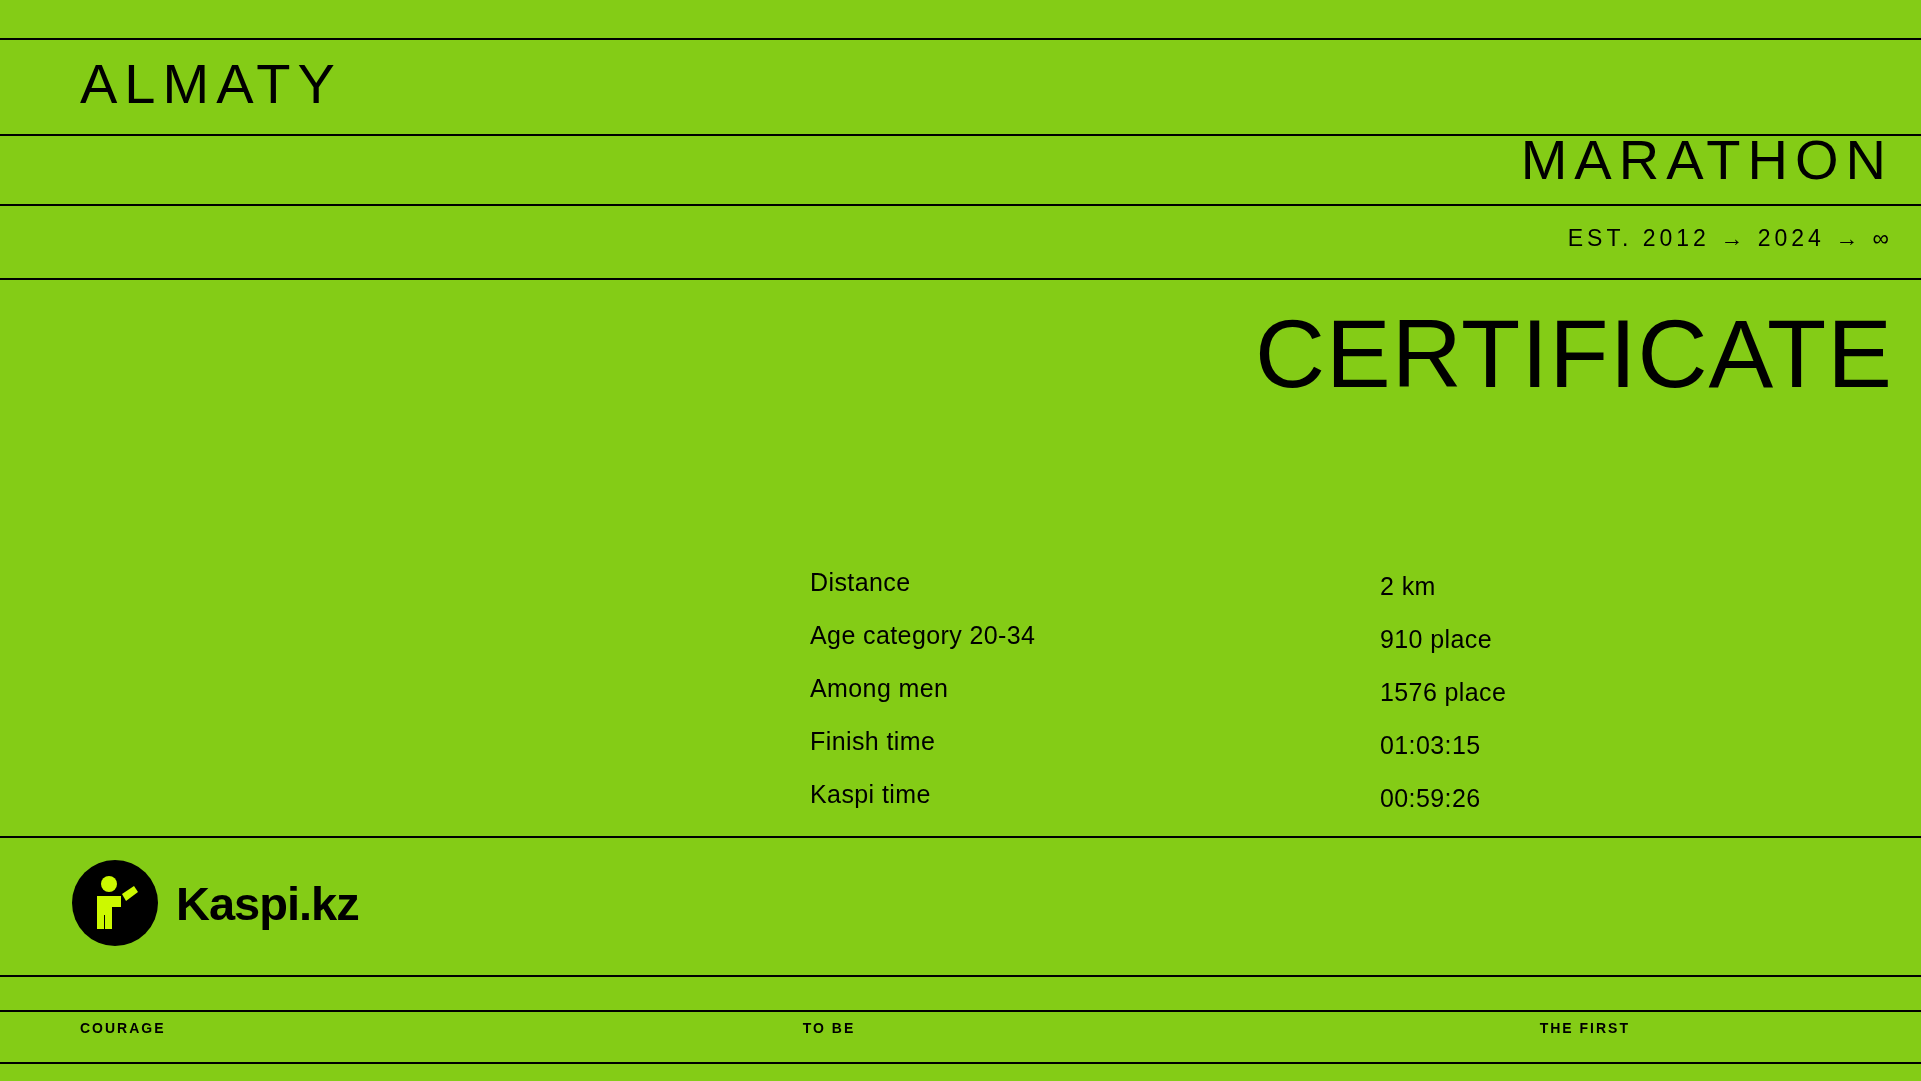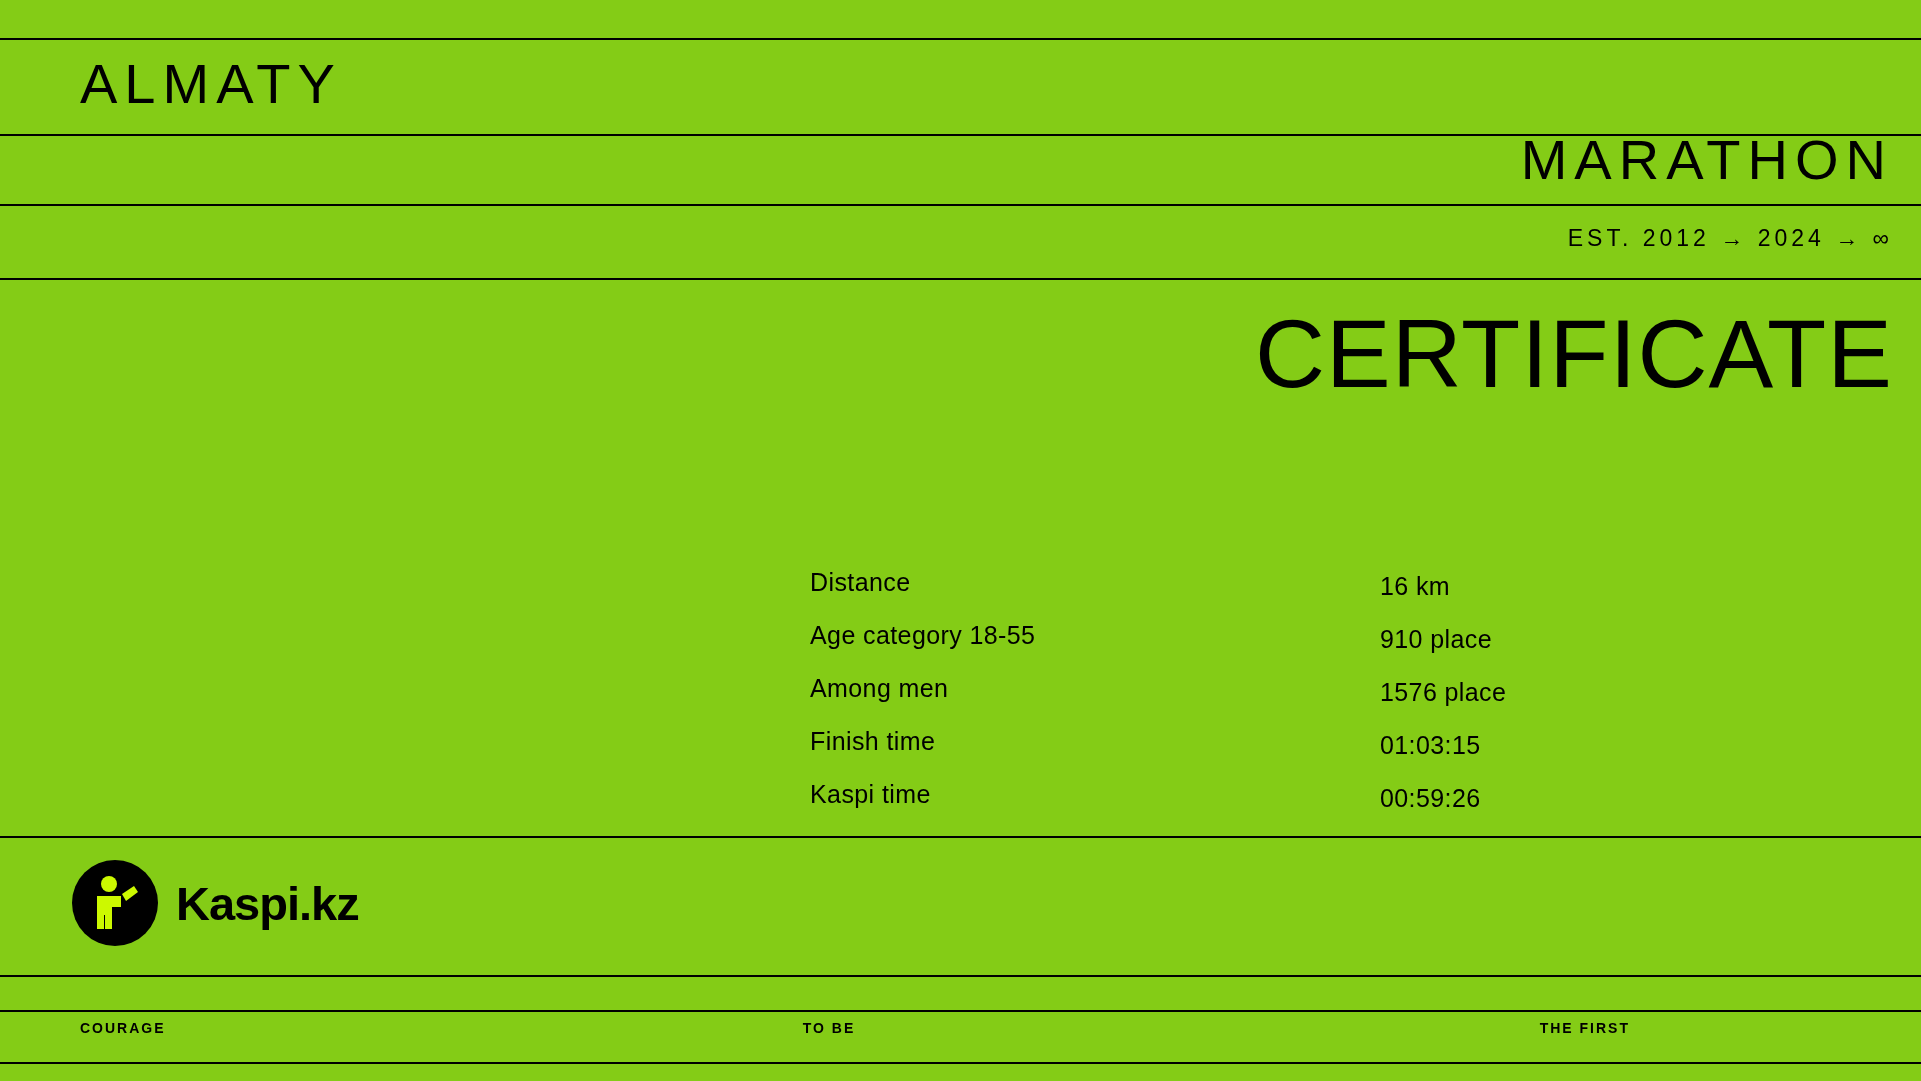--- a/index.html
+++ b/index.html
@@ -186,24 +186,24 @@
   <div class="almaty">ALMATY</div>
   <div class="marathon">MARATHON</div>
   <div class="est">EST. 2012 → 2024 → ∞</div>
 
   <div class="title">CERTIFICATE</div>
 
 
   <div class="results">
     <div class="res-row">
       <div class="res-label">Distance</div>
-      <div class="res-value">16 km</div>
-    </div>
-    <div class="res-row">
-      <div class="res-label">Age category 18-55</div>
+      <div class="res-value">2 km</div>
+    </div>
+    <div class="res-row">
+      <div class="res-label">Age category 20-34</div>
       <div class="res-value">910 place</div>
     </div>
     <div class="res-row">
       <div class="res-label">Among men</div>
       <div class="res-value">1576 place</div>
     </div>
     <div class="res-row">
       <div class="res-label">Finish time</div>
       <div class="res-value">01:03:15</div>
     </div>

